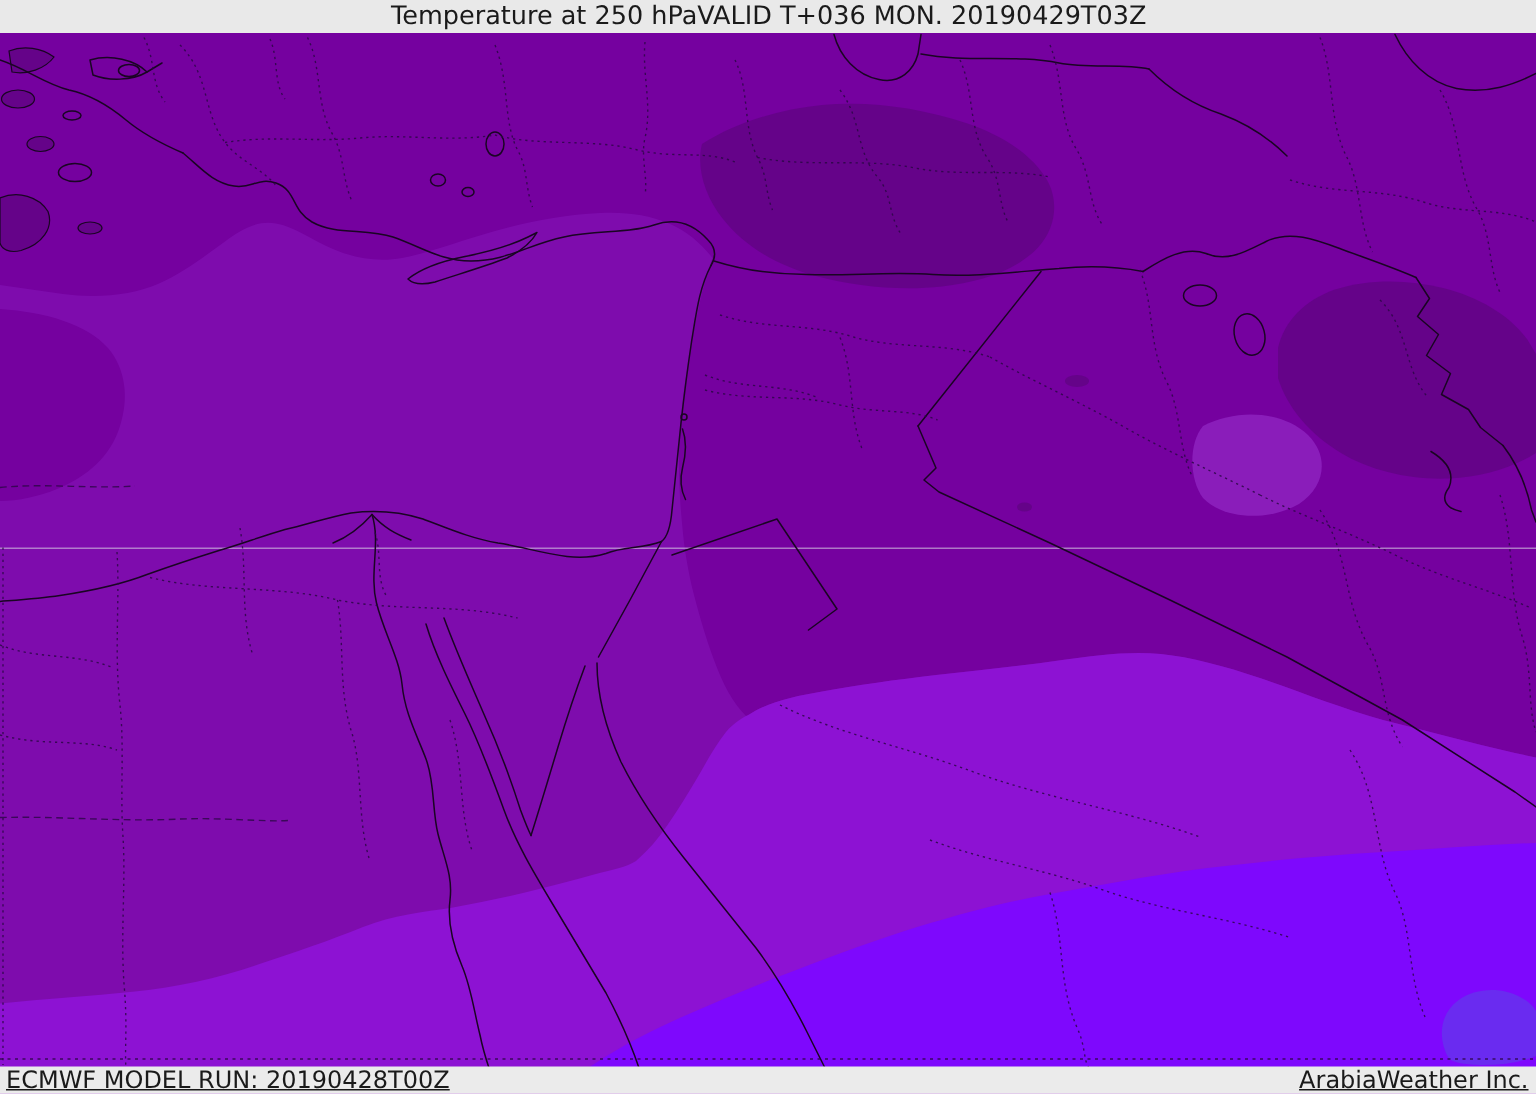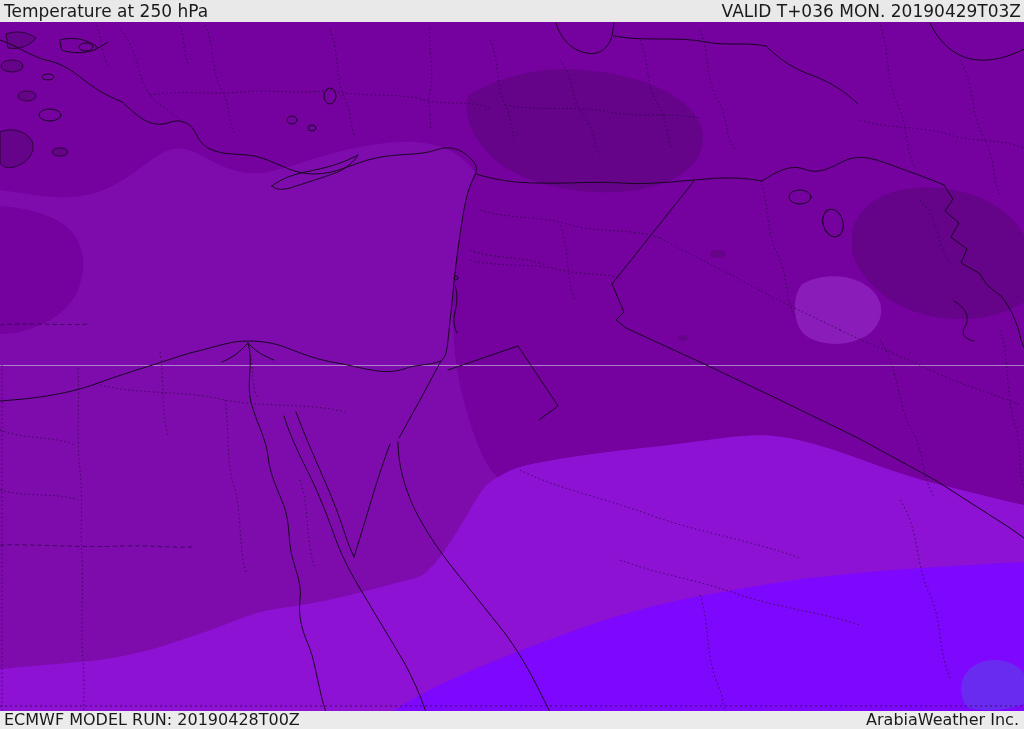--- a/index.html
+++ b/index.html
@@ -1,22 +1,22 @@
 <!DOCTYPE html>
 <html><head>
 <meta charset="utf-8">
 <style>
   html,body{margin:0;padding:0;background:#fff;}
   #frame{position:relative;width:1024px;height:729px;overflow:hidden;
          font-family:"DejaVu Sans","Liberation Sans",sans-serif;}
   #map-svg{position:absolute;top:0;left:0;}
   .bar{position:absolute;left:0;width:1024px;background:#E9E9E9;color:#1A1A1A;
        display:flex;justify-content:space-between;box-sizing:border-box;}
-  #header-bar{top:0;height:22px;font-size:17px;line-height:22px;padding:0 3px 0 4px;}
-  #footer-bar{bottom:0;height:18px;font-size:16px;line-height:18px;padding:0 5px 0 4px;background:#EBEBEB;}
+  #header-bar{top:0;height:22px;font-size:17px;line-height:22px;padding:0 3px 0 4px;justify-content:center;}
+  #footer-bar{bottom:0;height:18px;font-size:16px;line-height:18px;padding:0 5px 0 4px;background:#EBEBEB;text-decoration:underline;}
   .solid path,.solid ellipse,.solid circle{fill:none;stroke:#1A0523;stroke-width:1;
        stroke-linejoin:round;stroke-linecap:round;}
   .dotted path{fill:none;stroke:#2A0845;stroke-width:0.9;stroke-dasharray:1.5 2.6;opacity:0.85;}
   .dashed path{fill:none;stroke:#2A0845;stroke-width:0.9;stroke-dasharray:4.5 3;opacity:0.8;}
   .island{stroke:#1A0523;stroke-width:0.8;}
   .gridline{stroke:#DCDCE6;stroke-width:1;opacity:0.55;}
 </style>
 </head>
 <body>
 

